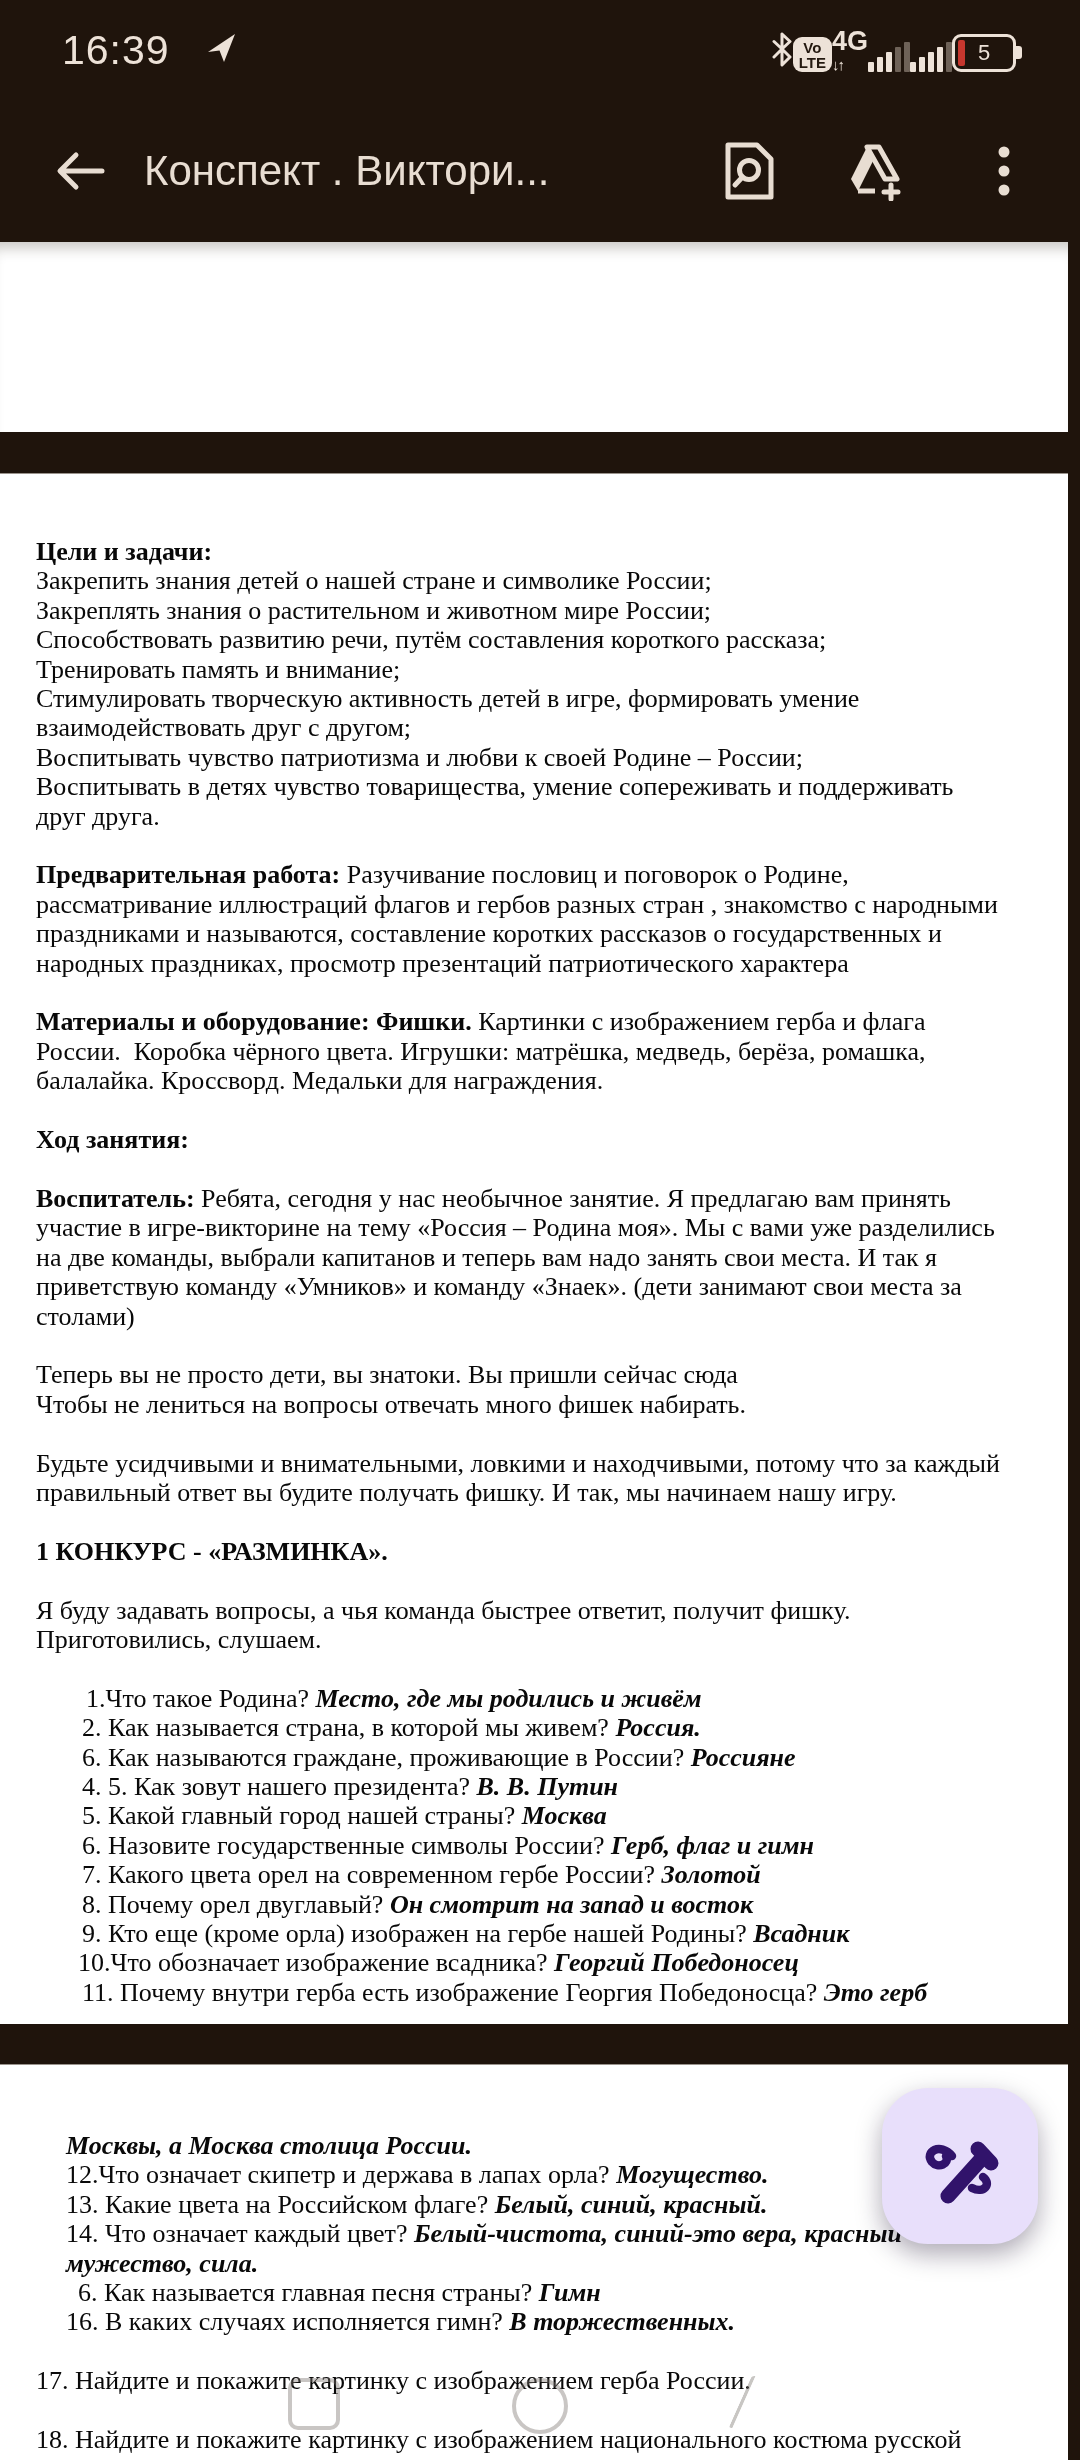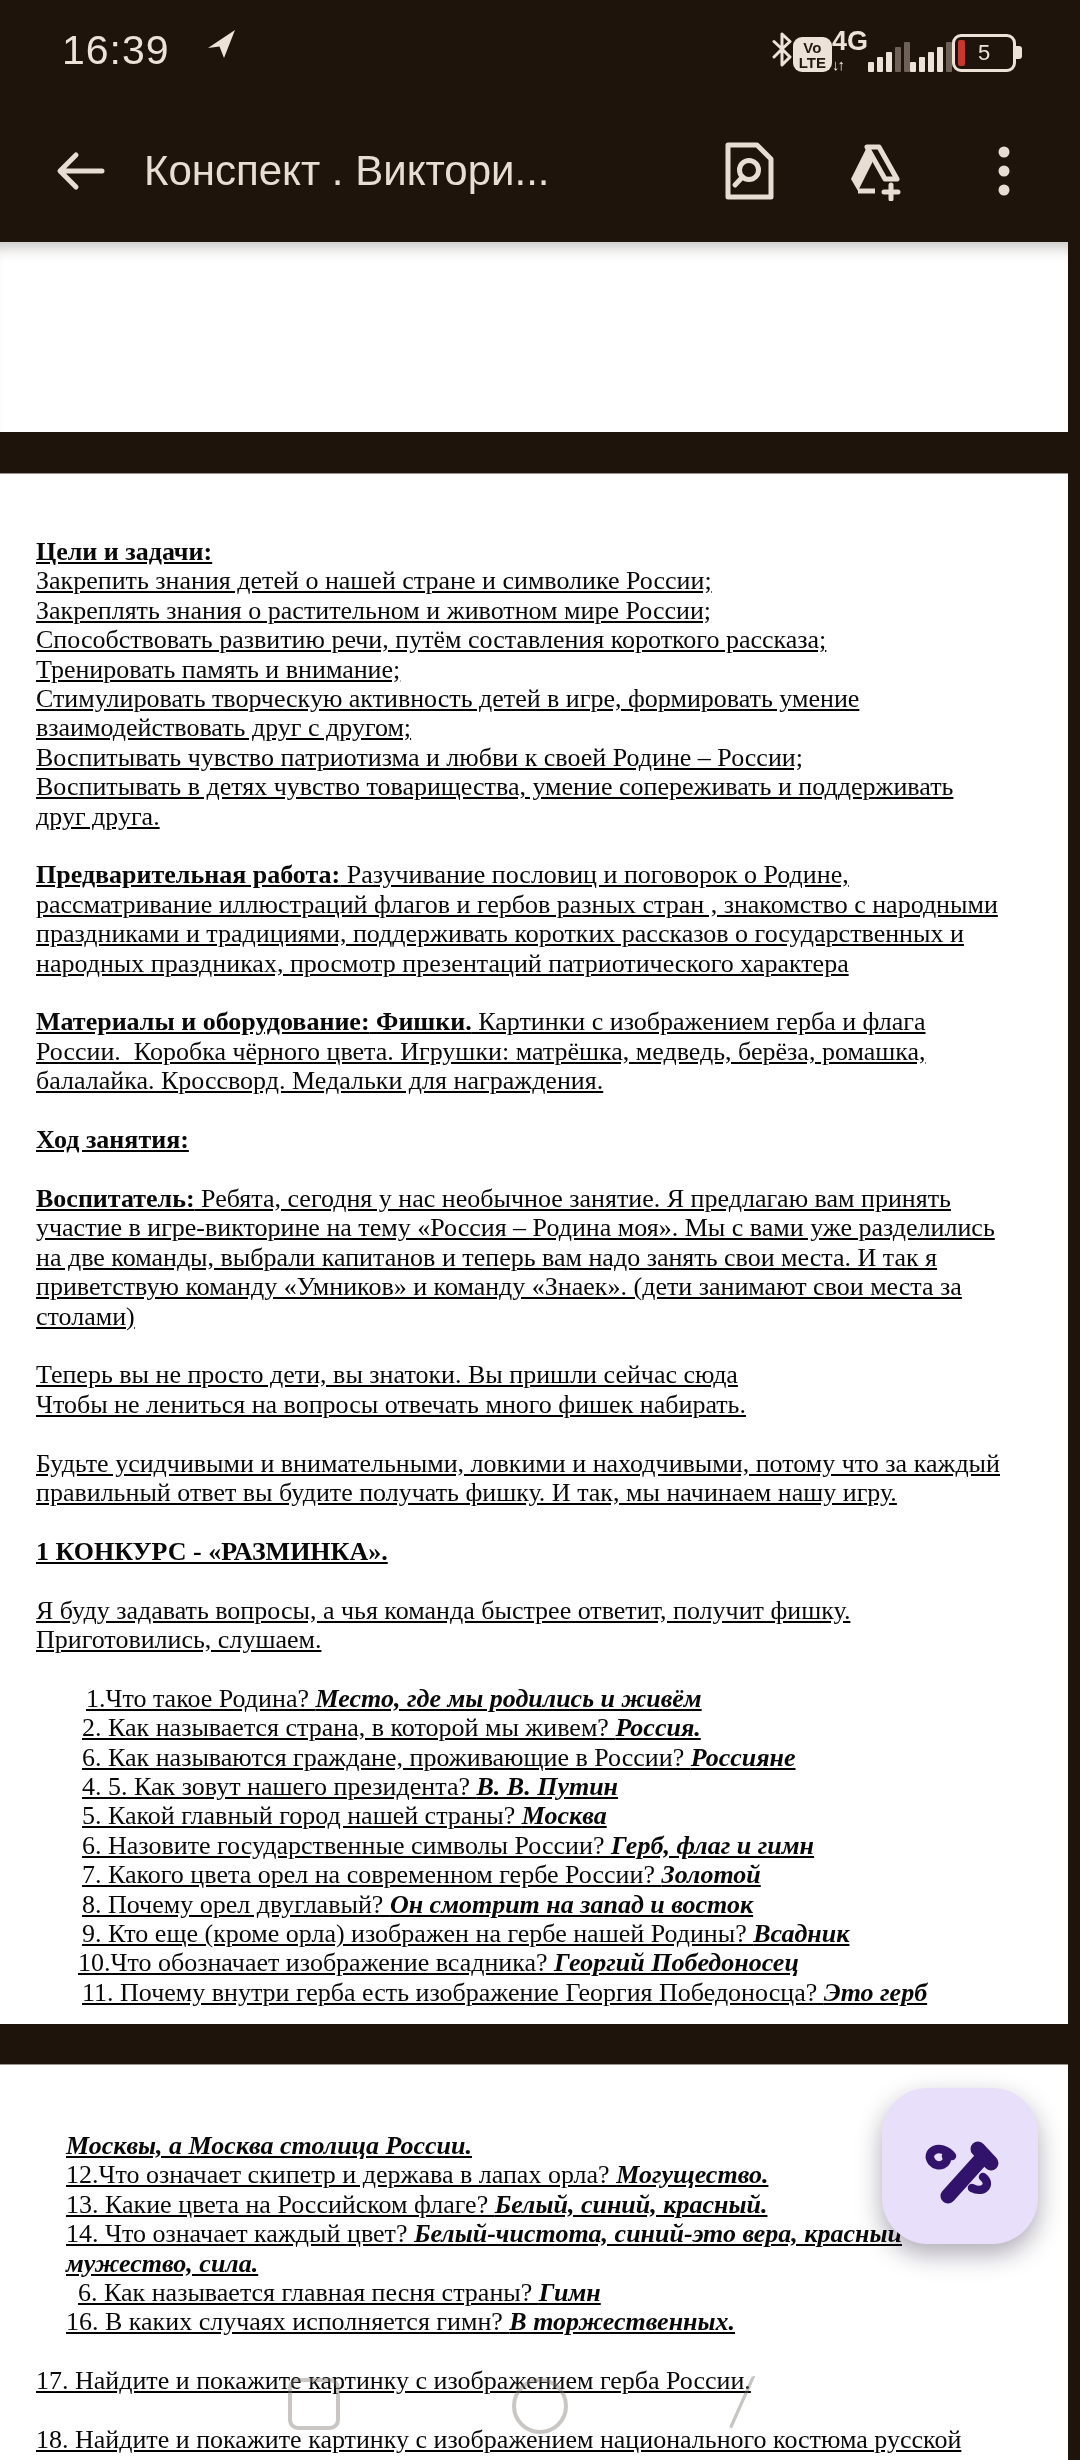--- a/index.html
+++ b/index.html
@@ -1,21 +1,21 @@
 <!DOCTYPE html>
 <html><head>
 <meta charset="utf-8">
 <style>
   html,body{margin:0;padding:0;background:#000;}
   .screen{position:relative;width:1080px;height:2460px;background:#1F140C;overflow:hidden;
           font-family:"Liberation Sans",sans-serif;}
   
   .statusbar{position:absolute;top:0;left:0;width:1080px;height:100px;display:flex;
              align-items:center;justify-content:space-between;color:#EDE2D8;}
-  .sb-left{display:flex;gap:34px;padding-left:62px;}
+  .sb-left{display:flex;align-items:center;gap:34px;padding-left:62px;}
   .sb-time{font-size:41px;letter-spacing:1px;}
   .sb-right{display:flex;align-items:flex-end;padding-right:64px;}
   .volte{background:#EDE2D8;color:#241910;border-radius:9px;padding:3px 6px 2px 6px;
          font-size:15px;font-weight:bold;line-height:15px;text-align:center;}
   .net4g{display:flex;flex-direction:column;align-items:flex-start;line-height:1;}
   .net4g .g{font-size:27px;font-weight:bold;}
   .net4g .arr{font-size:15px;letter-spacing:-2px;margin-top:2px;}
   .bars{display:flex;align-items:flex-end;gap:3px;height:30px;}
   .bars i{display:block;width:6px;border-radius:1px;background:#EDE2D8;}
   .bars i.dim{background:#6E6258;}
@@ -26,21 +26,21 @@
   .battery .nub{position:absolute;right:-9px;top:9px;width:6px;height:13px;background:#EDE2D8;
                 border-radius:0 3px 3px 0;}
   
   .appbar{position:absolute;top:100px;left:0;width:1080px;height:142px;display:flex;
           align-items:center;color:#E8DDD2;}
   .back{margin-left:46px;width:70px;height:70px;display:flex;align-items:center;justify-content:center;}
   .apptitle{font-size:42px;margin-left:28px;flex:1;white-space:nowrap;overflow:hidden;color:#E8DDD2;}
   .abicons{display:flex;align-items:center;gap:64px;padding-right:44px;}
   .abbtn{width:64px;height:64px;display:flex;align-items:center;justify-content:center;}
   
-  .docarea{position:absolute;top:242px;left:0;width:1080px;height:2218px;background:#1F140C;text-decoration:underline;}
+  .docarea{position:absolute;top:242px;left:0;width:1080px;height:2218px;background:#1F140C;}
   .page{width:1068px;background:#FFFFFF;overflow:hidden;position:relative;}
   .page1{height:190px;box-shadow:inset 0 16px 14px -10px rgba(40,30,20,0.25);}
   .gapA{height:41px;background:#1F140C;}
   .gapB{height:40px;background:#1F140C;}
   .page2{height:1550px;border-top:1px solid #9A938C;}
   .page3{height:396px;border-top:1px solid #9A938C;}
   .content{font-family:"Liberation Serif",serif;color:#090909;font-size:26px;line-height:29.4px;}
   .p2{padding:63px 20px 0 36px;}
   .p3{padding:66px 20px 0 36px;}
   .line{min-height:29.4px;white-space:pre;}
@@ -152,21 +152,21 @@
           <div class="line"><span>Способствовать развитию речи, путём составления короткого рассказа;</span></div>
           <div class="line"><span>Тренировать память и внимание;</span></div>
           <div class="line"><span>Стимулировать творческую активность детей в игре, формировать умение</span></div>
           <div class="line"><span>взаимодействовать друг с другом;</span></div>
           <div class="line"><span>Воспитывать чувство патриотизма и любви к своей Родине – России;</span></div>
           <div class="line"><span>Воспитывать в детях чувство товарищества, умение сопереживать и поддерживать</span></div>
           <div class="line"><span>друг друга.</span></div>
           <div class="line"></div>
           <div class="line"><span class="b">Предварительная работа:</span><span> Разучивание пословиц и поговорок о Родине,</span></div>
           <div class="line"><span>рассматривание иллюстраций флагов и гербов разных стран , знакомство с народными</span></div>
-          <div class="line"><span>праздниками и традициями, поддерживать коротких рассказов о государственных и</span></div>
+          <div class="line"><span>праздниками и называются, составление коротких рассказов о государственных и</span></div>
           <div class="line"><span>народных праздниках, просмотр презентаций патриотического характера</span></div>
           <div class="line"></div>
           <div class="line"><span class="b">Материалы и оборудование:</span><span> </span><span class="b">Фишки.</span><span> Картинки с изображением герба и флага</span></div>
           <div class="line"><span>России.  Коробка чёрного цвета. Игрушки: матрёшка, медведь, берёза, ромашка,</span></div>
           <div class="line"><span>балалайка. Кроссворд. Медальки для награждения.</span></div>
           <div class="line"></div>
           <div class="line"><span class="b">Ход занятия:</span></div>
           <div class="line"></div>
           <div class="line"><span class="b">Воспитатель:</span><span> Ребята, сегодня у нас необычное занятие. Я предлагаю вам принять</span></div>
           <div class="line"><span>участие в игре-викторине на тему «Россия – Родина моя». Мы с вами уже разделились</span></div>

